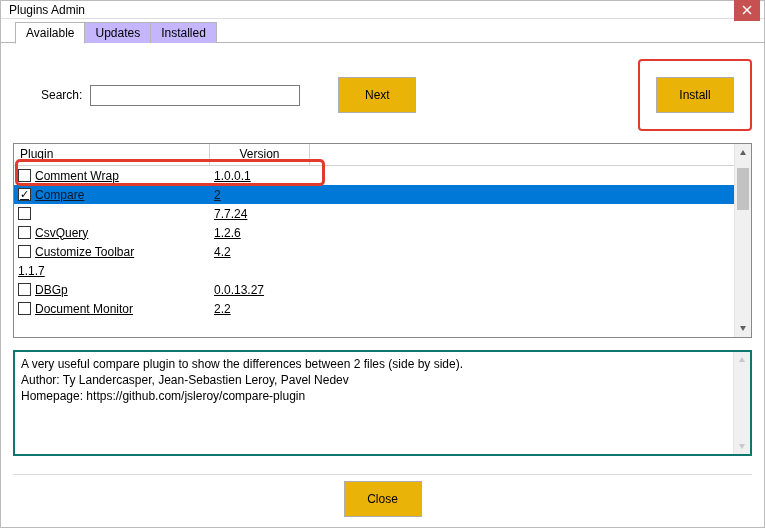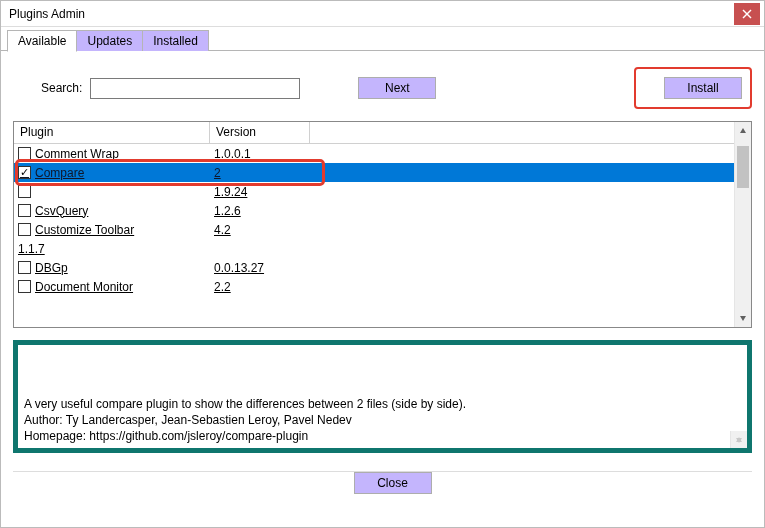--- a/index.html
+++ b/index.html
@@ -13,21 +13,21 @@
   .window {
     width: 765px;
     height: 528px;
     border: 1px solid #bbb;
     background: #fff;
     position: relative;
     display: flex;
     flex-direction: column;
   }
   .titlebar {
-    height: 26px;
+    height: 18px;
     display: flex;
     align-items: center;
     justify-content: space-between;
     padding-left: 8px;
     border-bottom: 1px solid #ddd;
     background: #fff;
   }
   .title-text { font-size: 12px; }
   .close-btn {
     width: 26px;
@@ -39,21 +39,21 @@
     align-items: center;
     justify-content: center;
     font-size: 11px;
     font-family: Arial, sans-serif;
     cursor: pointer;
   }
   .close-btn svg { width: 10px; height: 10px; }
   .tab-strip {
     display: flex;
     align-items: flex-end;
-    padding-left: 6px;
+    padding-left: 14px;
     height: 24px;
     position: relative;
   }
   .tab-strip::after {
     content: "";
     position: absolute;
     left: 0; right: 0; bottom: 0;
     border-bottom: 1px solid #b5b5b5;
   }
   .tab {
@@ -91,34 +91,33 @@
   .search-label { padding-left: 28px; padding-right: 2px; }
   .search-input {
     width: 210px;
     height: 21px;
     border: 1px solid #7a7a7a;
     padding: 0 4px;
     font-family: inherit;
     font-size: 12px;
   }
   .btn {
-    height: 22px;
+    height: 36px;
     min-width: 78px;
     border: 1px solid #adadad;
-    background: #c4b5fd;
+    background: #eab308;
     font-family: inherit;
     font-size: 12px;
     cursor: pointer;
     padding: 0 12px;
-    margin-left: 20px;
   }
   .install-wrap {
     border: 2px solid #e23b2e;
     border-radius: 4px;
-    padding: 8px;
+    padding: 16px;
     display: inline-flex;
   }
   .list-box {
     border: 1px solid #888;
     height: 212px;
     position: relative;
     display: flex;
     overflow: hidden;
   }
   .list-inner {
@@ -130,21 +129,21 @@
     height: 22px;
     background: #fff;
   }
   .list-head .col {
     border-right: 1px solid #d0d0d0;
     border-bottom: 1px solid #d0d0d0;
     padding: 3px 6px;
     font-size: 12px;
   }
   .col-plugin { width: 196px; flex: 0 0 196px; }
-  .col-version { width: 100px; flex: 0 0 100px; }
+  .col-version { width: 100px; flex: 0 0 100px; text-align: center; }
   .col-rest { flex: 1; border-right: none !important; }
   .rows { }
   .row {
     display: flex;
     align-items: center;
     height: 19px;
     font-size: 12px;
     position: relative;
     text-decoration: underline;
   }
@@ -205,25 +204,24 @@
   .list-scroll .thumb {
     position:absolute;
     left:2px; right:2px;
     top: 24px;
     height: 42px;
     background:#c2c2c2;
     border-radius:0;
   }
   .desc-box {
     margin-top: 12px;
-    border: 5px solid #0f766e;
+    border: 2px solid #0f766e;
     height: 116px;
     position: relative;
     display: flex;
-    align-items: flex-end;
   }
   .desc-text {
     flex:1;
     padding: 4px 6px;
     font-size: 12px;
     line-height: 1.35;
     white-space: pre-line;
     overflow: hidden;
   }
   .desc-scroll {
@@ -235,21 +233,21 @@
   .desc-scroll .arrow {
     height:17px;display:flex;align-items:center;justify-content:center;color:#c8c8c8;
   }
   .bottom-sep {
     border-top: 1px solid #ddd;
     margin-top: 18px;
   }
   .bottom-bar {
     height: 52px;
     display:flex;
-    align-items:flex-start;
+    align-items:center;
     justify-content:center;
   }
 </style>
 </head>
 <body>
 
 <div class="window">
 
   <div class="titlebar">
     <span class="title-text">Plugins Admin</span>
@@ -299,21 +297,21 @@
               <div class="cell-plugin">
                 <span class="cb checked"></span>
                 <span>Compare</span>
               </div>
               <div class="cell-version">2</div>
             </div>
             <div class="row">
               <div class="cell-plugin">
                 <span class="cb"></span>
               </div>
-              <div class="cell-version">1.9.24</div>
+              <div class="cell-version">7.7.24</div>
             </div>
             <div class="row">
               <div class="cell-plugin">
                 <span class="cb"></span>
                 <span>CsvQuery</span>
               </div>
               <div class="cell-version">1.2.6</div>
             </div>
             <div class="row">
               <div class="cell-plugin">

